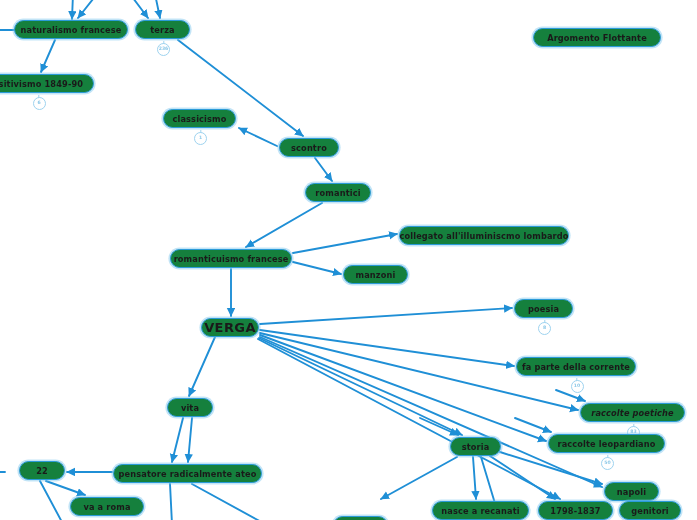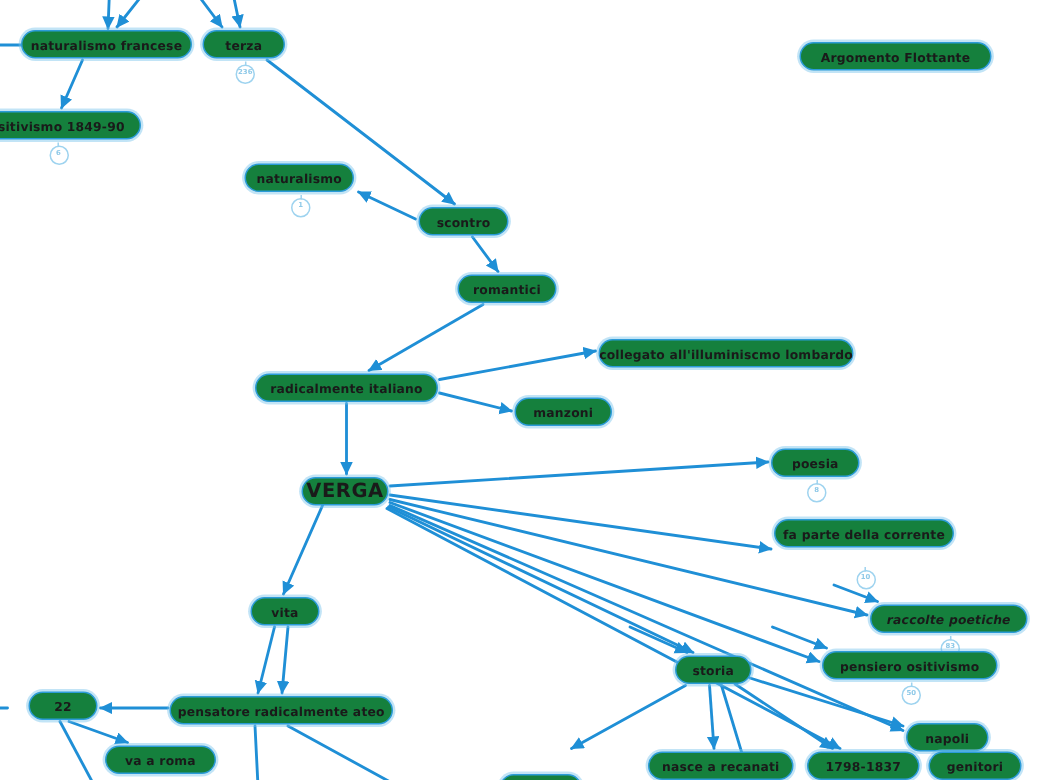--- a/index.html
+++ b/index.html
@@ -140,37 +140,37 @@
         <line x1="556" y1="390" x2="585" y2="401" stroke="#1f8fd6" stroke-width="1.9" stroke-linecap="round" marker-end="url(#arrowhead)"></line>
       </g>
   </svg>
   <div id="node-layer">
       <div class="node" style="left: 14px; top: 20px; width: 114px; height: 19px;">naturalismo francese</div>
       <div class="node" style="left: 135px; top: 20px; width: 55px; height: 19px;">terza</div>
       <div class="badge" style="left: 157px; top: 43px;">236</div>
       <div class="node" style="left: -18px; top: 74px; width: 112px; height: 19px;">ositivismo 1849-90</div>
       <div class="badge" style="left: 32.5px; top: 97px;">6</div>
       <div class="node float-node" style="left: 533px; top: 28px; width: 128px; height: 19px;">Argomento Flottante</div>
-      <div class="node" style="left: 163px; top: 109px; width: 73px; height: 19px;">naturalismo</div>
+      <div class="node" style="left: 163px; top: 109px; width: 73px; height: 19px;">classicismo</div>
       <div class="badge" style="left: 194px; top: 132px;">1</div>
       <div class="node" style="left: 279px; top: 138px; width: 60px; height: 19px;">scontro</div>
       <div class="node" style="left: 305px; top: 183px; width: 66px; height: 19px;">romantici</div>
       <div class="node" style="left: 399px; top: 226px; width: 170px; height: 19px;">collegato all'illuminiscmo lombardo</div>
-      <div class="node" style="left: 170px; top: 249px; width: 122px; height: 19px;">radicalmente italiano</div>
+      <div class="node" style="left: 170px; top: 249px; width: 122px; height: 19px;">romanticuismo francese</div>
       <div class="node" style="left: 343px; top: 265px; width: 65px; height: 19px;">manzoni</div>
       <div class="node" style="left: 514px; top: 299px; width: 59px; height: 19px;">poesia</div>
       <div class="badge" style="left: 538px; top: 322px;">8</div>
       <div class="node root" style="left: 201px; top: 318px; width: 58px; height: 19px;">VERGA</div>
-      <div class="node" style="left: 516px; top: 346px; width: 120px; height: 19px;">fa parte della corrente</div>
+      <div class="node" style="left: 516px; top: 357px; width: 120px; height: 19px;">fa parte della corrente</div>
       <div class="badge" style="left: 570.5px; top: 380px;">10</div>
       <div class="node" style="left: 167px; top: 398px; width: 46px; height: 19px;">vita</div>
       <div class="node" style="left: 580px; top: 403px; width: 105px; height: 19px; font-style: italic;">raccolte poetiche</div>
       <div class="badge" style="left: 627px; top: 426px;">83</div>
       <div class="node" style="left: 450px; top: 437px; width: 51px; height: 19px;">storia</div>
-      <div class="node" style="left: 548px; top: 434px; width: 117px; height: 19px;">pensiero ositivismo</div>
+      <div class="node" style="left: 548px; top: 434px; width: 117px; height: 19px;">raccolte leopardiano</div>
       <div class="badge" style="left: 601px; top: 457px;">50</div>
       <div class="node" style="left: 19px; top: 461px; width: 46px; height: 19px;">22</div>
       <div class="node" style="left: 113px; top: 464px; width: 149px; height: 19px;">pensatore radicalmente ateo</div>
       <div class="node" style="left: 604px; top: 482px; width: 55px; height: 19px;">napoli</div>
       <div class="node" style="left: 70px; top: 497px; width: 74px; height: 19px;">va a roma</div>
       <div class="node" style="left: 333px; top: 516px; width: 55px; height: 19px; padding-left: 29px;">è isolato</div>
       <div class="node" style="left: 432px; top: 501px; width: 97px; height: 19px;">nasce a recanati</div>
       <div class="node" style="left: 538px; top: 501px; width: 75px; height: 19px;">1798-1837</div>
       <div class="node" style="left: 619px; top: 501px; width: 62px; height: 19px;">genitori</div>
     </div>

